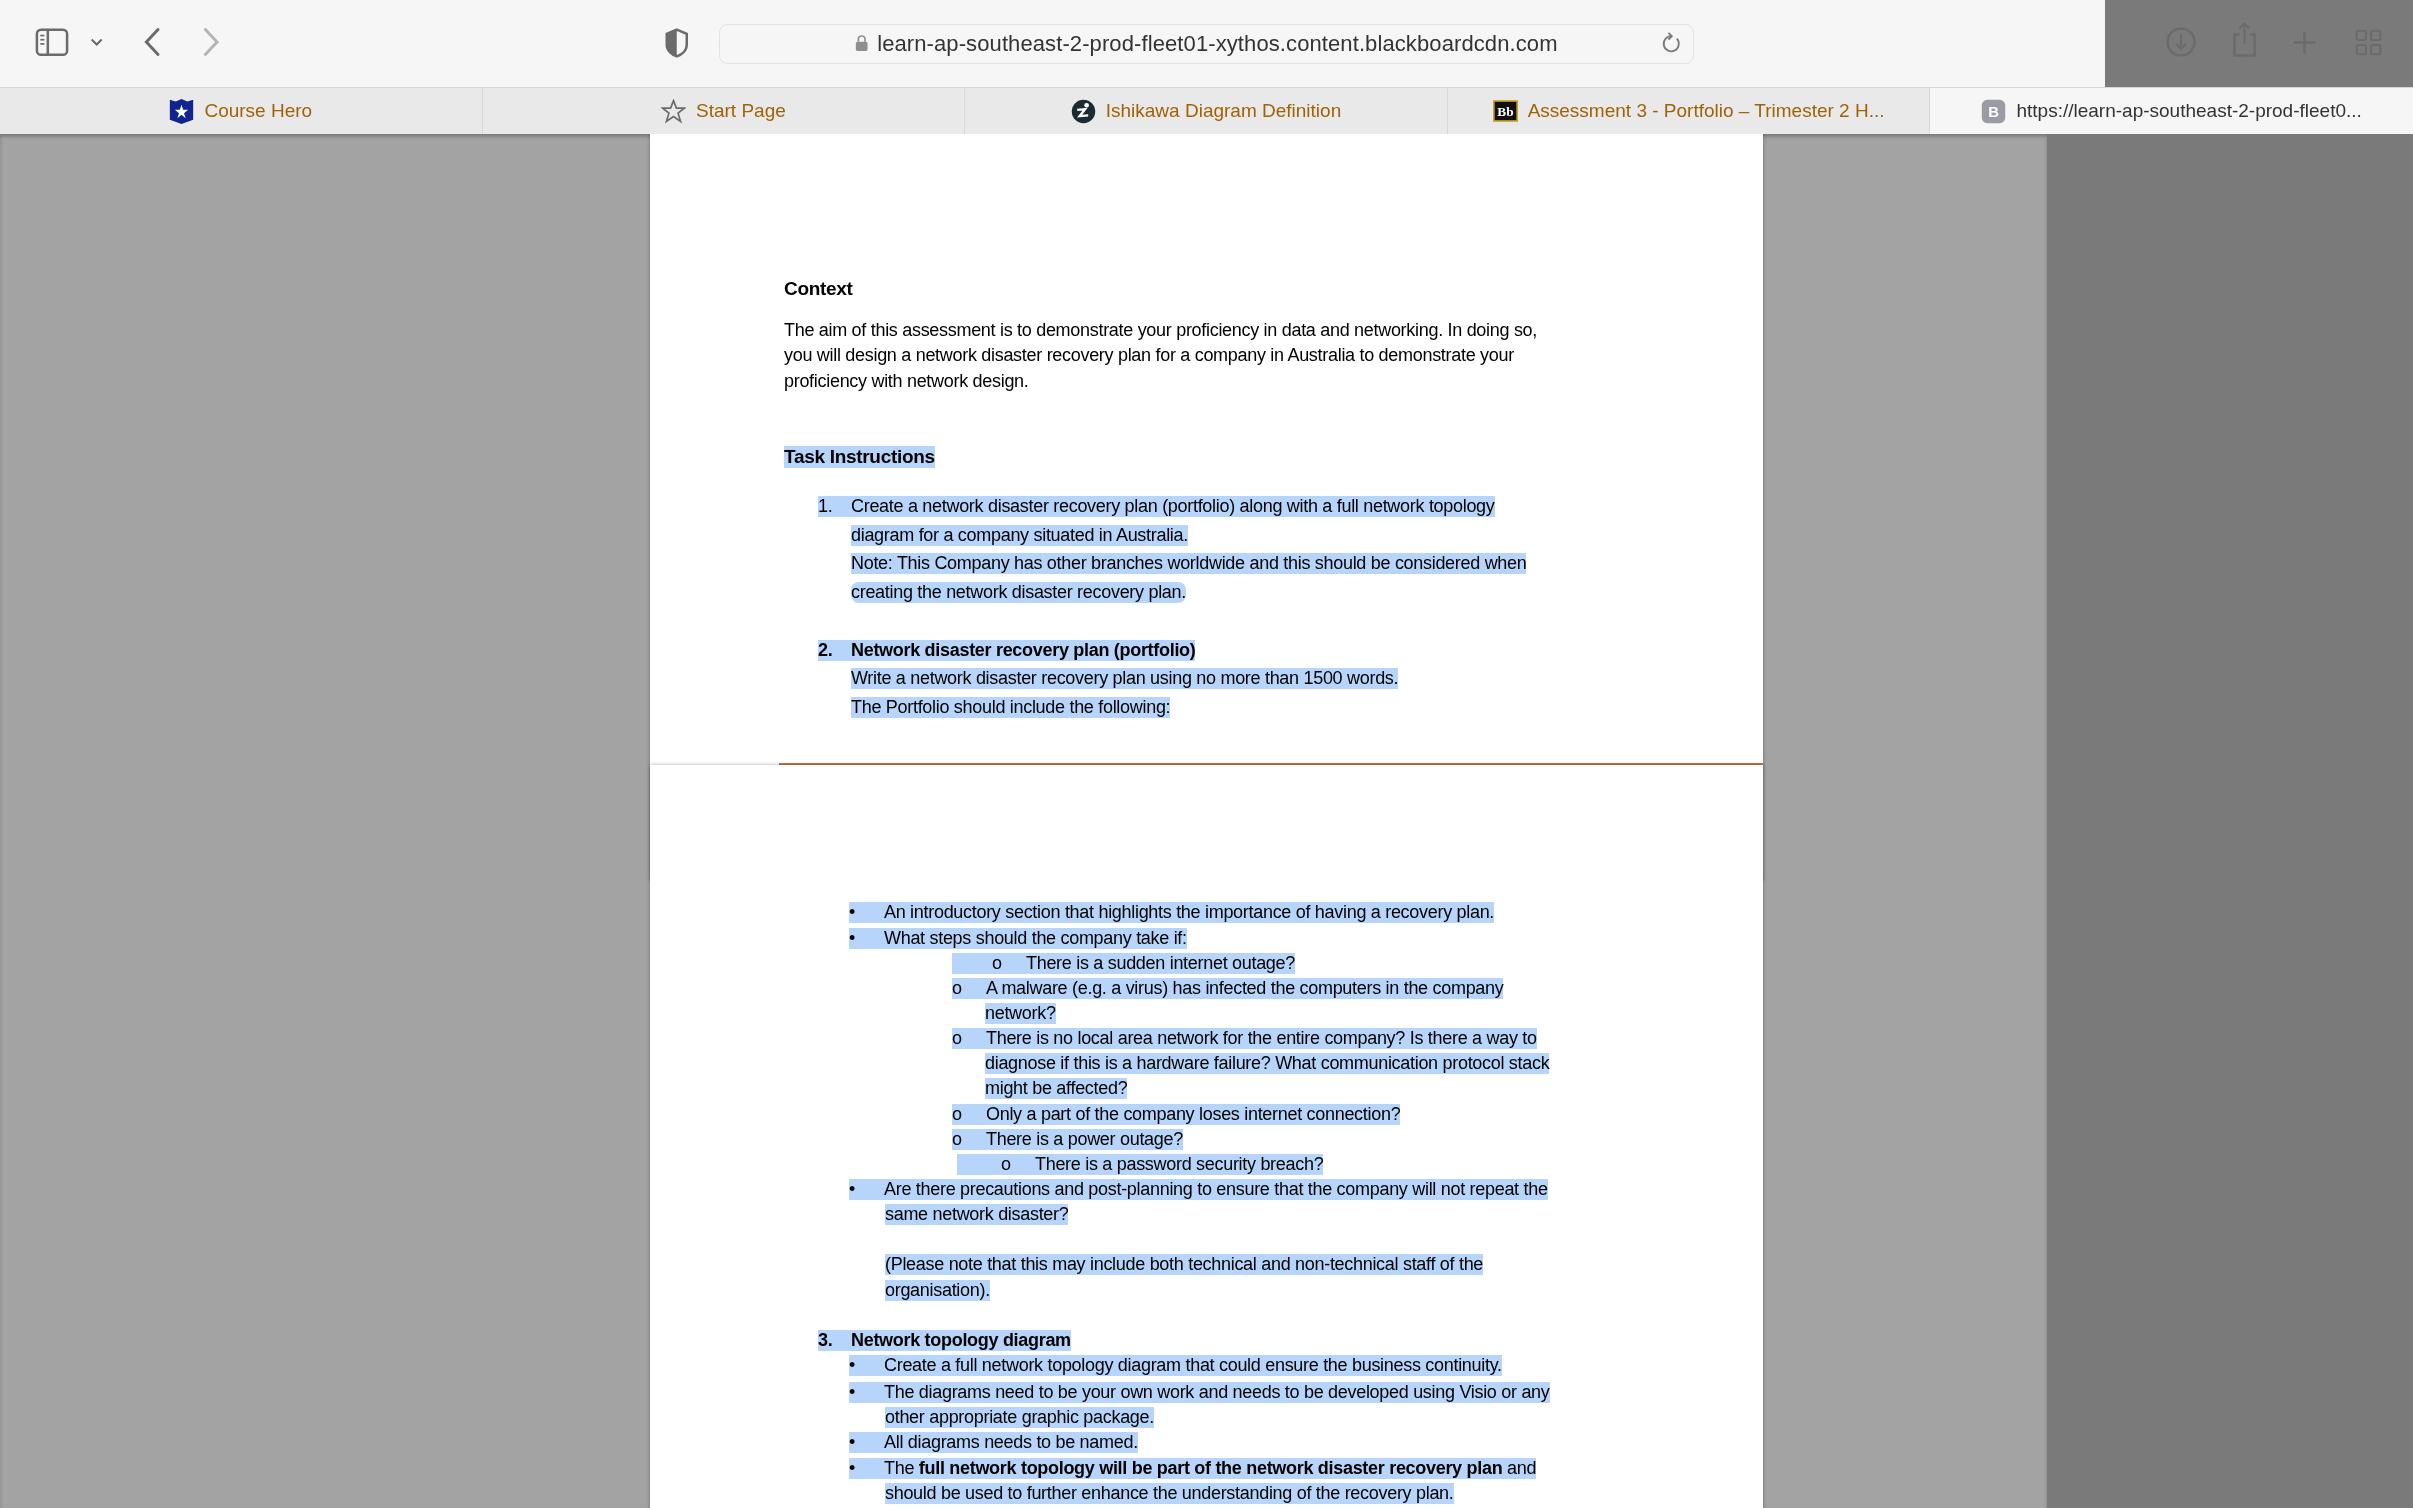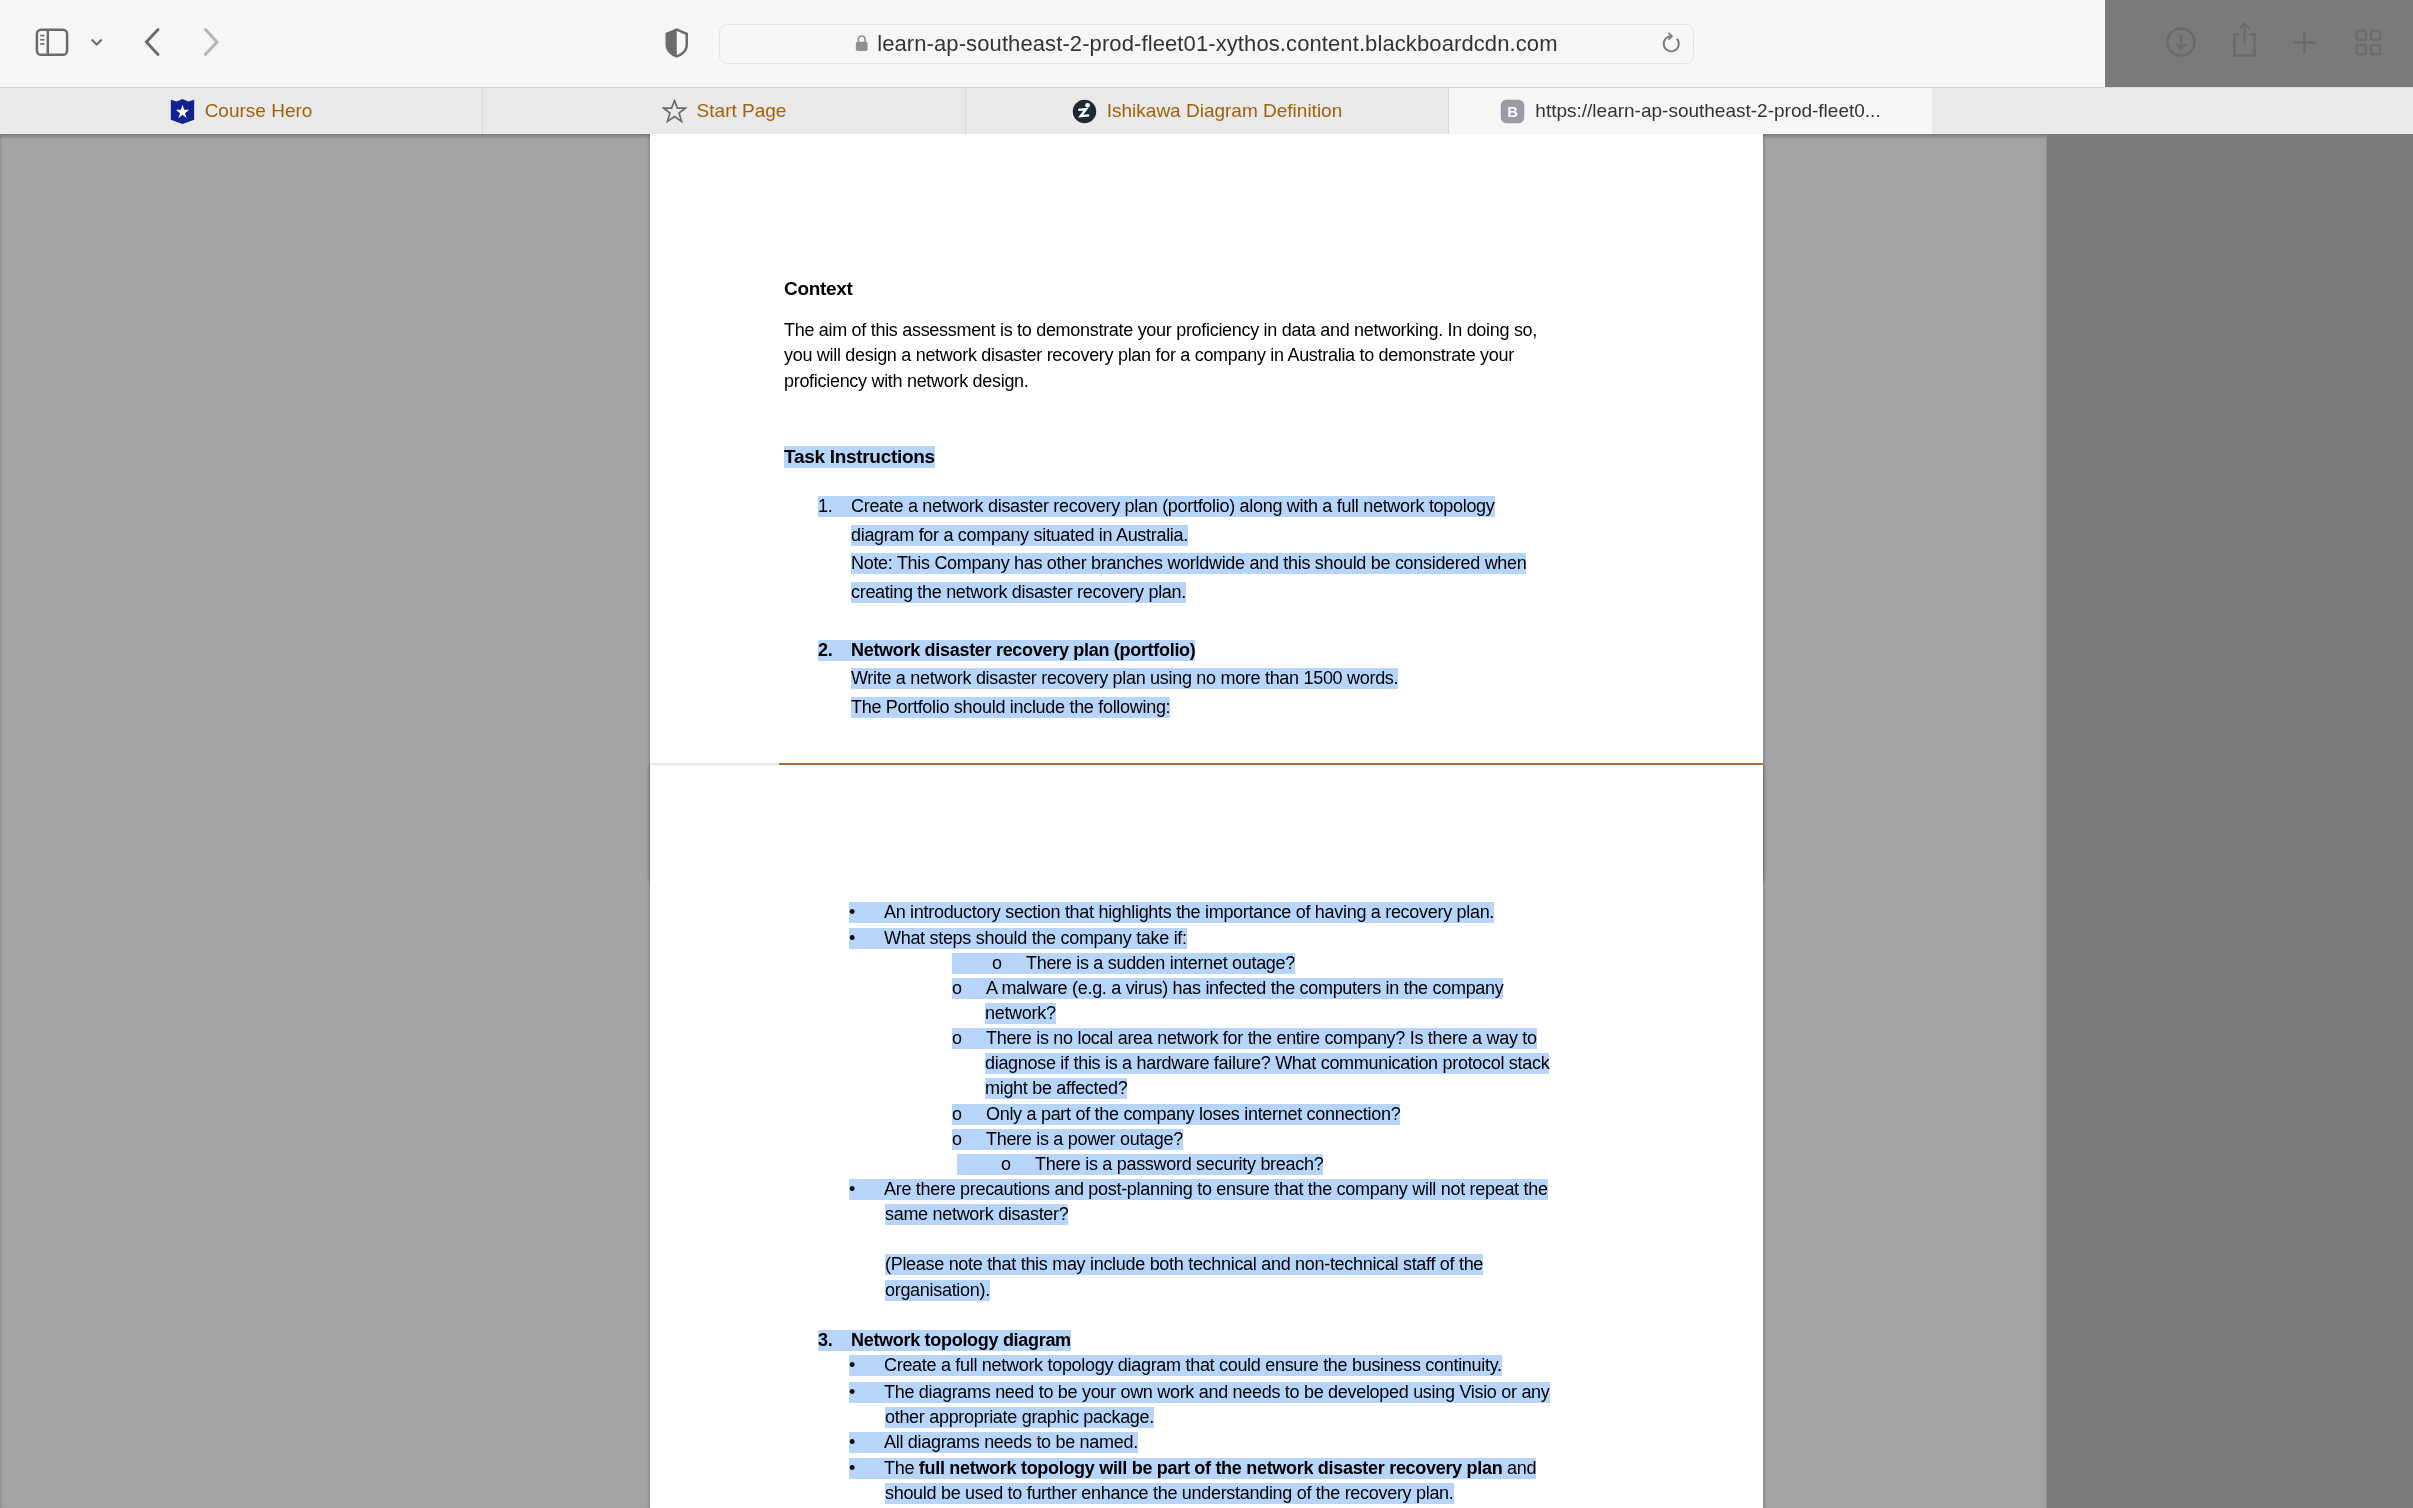--- a/index.html
+++ b/index.html
@@ -136,20 +136,29 @@
   <div class="tab">
     <span class="fav">
       <svg width="27" height="27" viewBox="0 0 32 32">
           <circle cx="16" cy="16" r="15" fill="#1b2a33"></circle>
           <circle cx="20" cy="8" r="3" fill="#fff"></circle>
           <path d="M8 14 L18 13 L11 22 L22 21" fill="none" stroke="#fff" stroke-width="3"></path>
         </svg>
     </span>
     <span class="tab-label">Ishikawa Diagram Definition</span>
   </div>
+  <div class="tab">
+    <span class="fav">
+      <svg width="25" height="22" viewBox="0 0 30 26" style="font-size:23px">
+          <rect x="1" y="1" width="28" height="24" fill="#111" stroke="#c9a227" stroke-width="2"></rect>
+          <text x="15" y="19" font-family="Liberation Serif, serif" font-size="16" font-weight="bold" fill="#fff" text-anchor="middle">Bb</text>
+        </svg>
+    </span>
+    <span class="tab-label">Assessment 3 - Portfolio – Trimester 2 H...</span>
+  </div>
   <div class="tab active">
     <span class="fav">
       <svg width="27" height="27" viewBox="0 0 32 32" style="font-size:23px">
           <rect x="1" y="1" width="30" height="30" rx="7" fill="#9b9ba6"></rect>
           <text x="16" y="23" font-family="Liberation Sans, sans-serif" font-size="19" font-weight="bold" fill="#fff" text-anchor="middle">B</text>
         </svg>
     </span>
     <span class="tab-label">https://learn-ap-southeast-2-prod-fleet0...</span>
   </div>
 </div>
@@ -162,21 +171,21 @@
     <div class="abs" style="left:134px; top:521px;">The aim of this assessment is to demonstrate your proficiency in data and networking. In doing so,</div>
     <div class="abs" style="left:134px; top:546px;">you will design a network disaster recovery plan for a company in Australia to demonstrate your</div>
     <div class="abs" style="left:134px; top:572px;">proficiency with network design.</div>
 
     <div class="abs b sel" style="left:134px; top:647px; font-size:19px;">Task Instructions</div>
 
     <div class="abs sel" style="left:168px; top:697px; width:34px;">1.</div>
     <div class="abs sel" style="left:201px; top:697px;">Create a network disaster recovery plan (portfolio) along with a full network topology</div>
     <div class="abs sel" style="left:201px; top:726px;">diagram for a company situated in Australia.</div>
     <div class="abs sel" style="left:201px; top:754px;">Note: This Company has other branches worldwide and this should be considered when</div>
-    <div class="abs sel" style="left:201px; top:783px;">creating the network disaster recovery plan.</div>
+    <div class="abs sel" style="left:201px; top:783px;border-radius:8px;">creating the network disaster recovery plan.</div>
 
     <div class="abs b sel" style="left:168px; top:841px; width:34px;">2.</div>
     <div class="abs b sel" style="left:201px; top:841px;">Network disaster recovery plan (portfolio)</div>
     <div class="abs sel" style="left:201px; top:869px;">Write a network disaster recovery plan using no more than 1500 words.</div>
     <div class="abs sel" style="left:201px; top:898px;">The Portfolio should include the following:</div>
 
     <div class="footer-line"></div>
     <div class="abs sel" style="left:134px; top:972px; width:843px; height:23.5px; font-size:17px; display:flex; justify-content:space-between;">
       <span>MIS102_Assessment 3 Portfolio</span>
       <span><span>Page </span><b>1</b><span> of </span><b>4</b></span>

